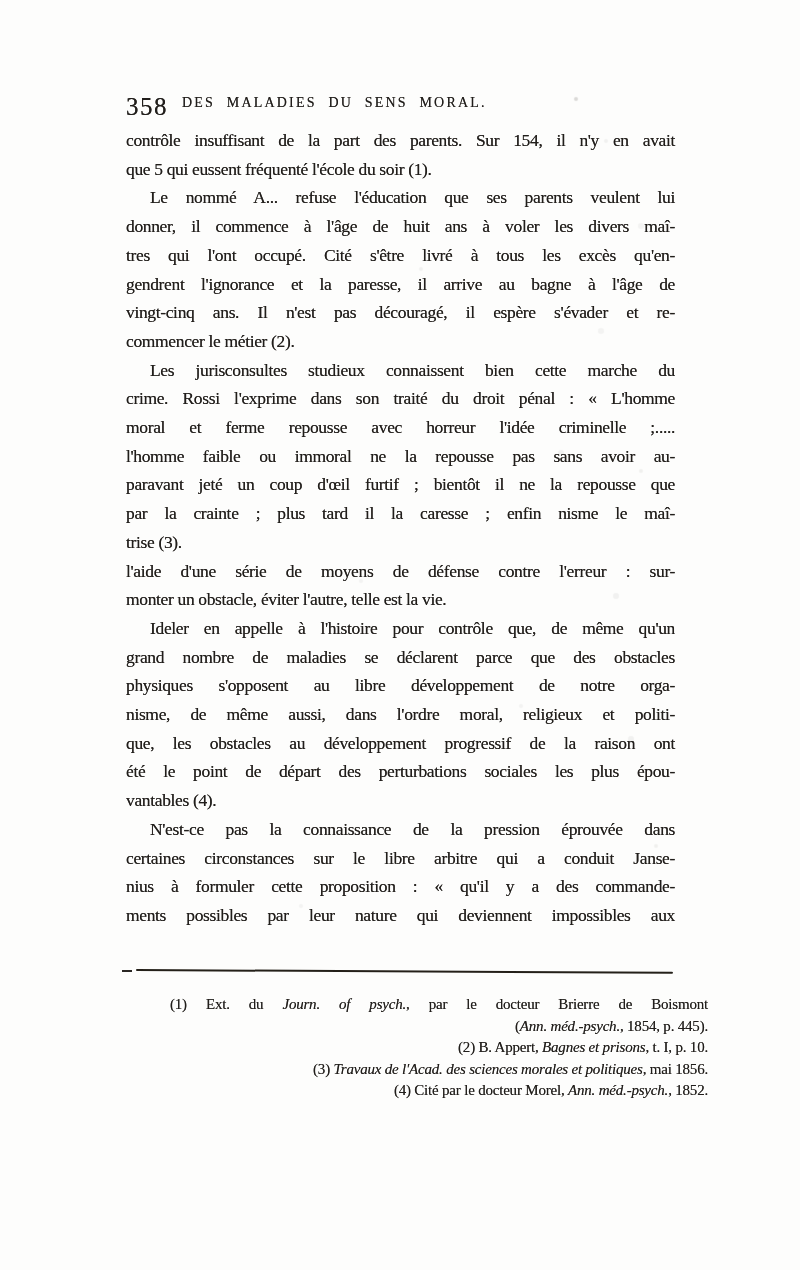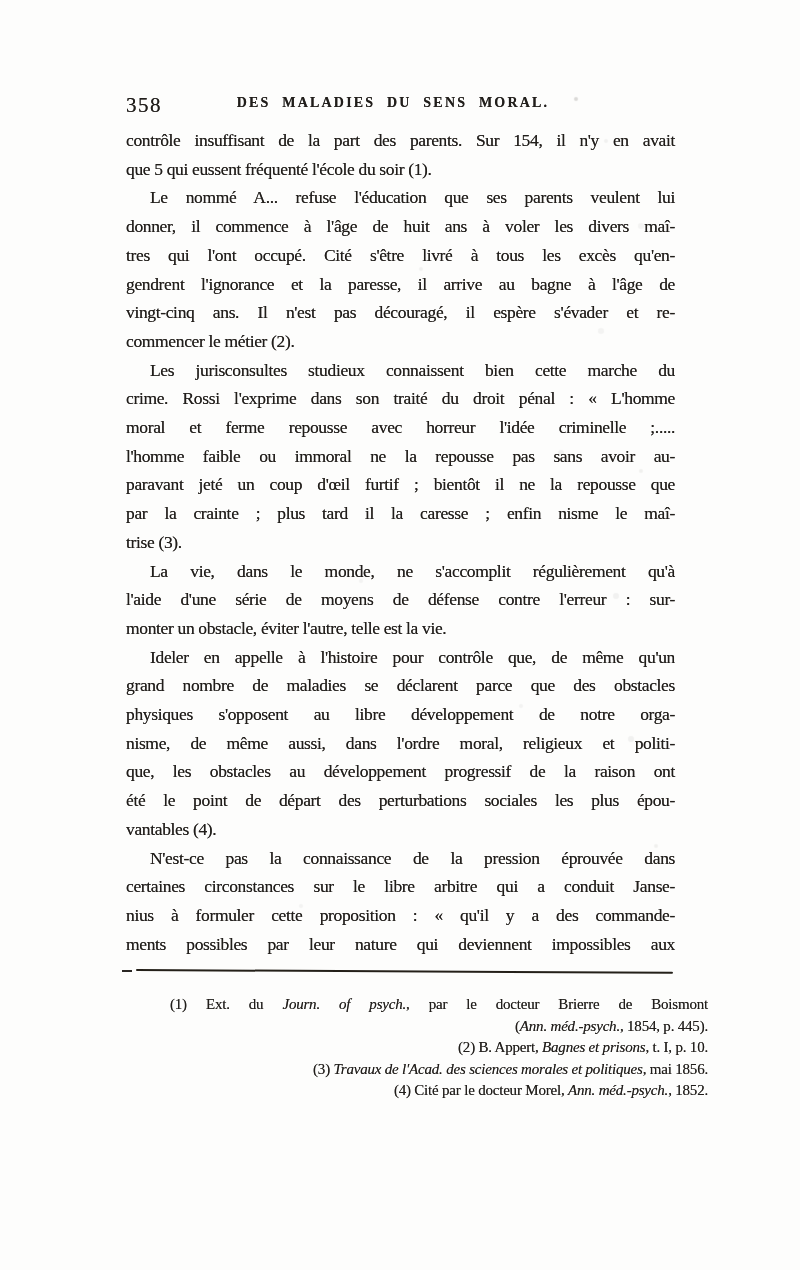--- a/index.html
+++ b/index.html
@@ -43,32 +43,32 @@
     position: absolute;
     top: 93px;
     left: 126px;
     width: 549px;
     height: 26px;
   }
   .page-number {
     position: absolute;
     left: 0;
     top: 0;
-    font-size: 21px;
+    font-size: 25px;
     letter-spacing: 1.5px;
     text-shadow: 0 0 0.6px rgba(33,30,27,0.8);
   }
   .running-title {
     position: absolute;
-    left: 70px;
+    left: 56px;
     right: 85px;
     top: 2px;
-    text-align: center;
+    text-align: left;
     font-size: 14px;
-    font-weight: bold;
+    font-weight: normal;
     letter-spacing: 2.2px;
     word-spacing: 6px;
     white-space: nowrap;
     text-shadow: 0 0 0.5px rgba(33,30,27,0.7);
   }
   .body-text {
     position: absolute;
     top: 126px;
     left: 126px;
     width: 549px;
@@ -148,21 +148,20 @@
       <div>
         <div class="bline just ind">Les jurisconsultes studieux connaissent bien cette marche du</div>
         <div class="bline just">crime. Rossi l'exprime dans son traité du droit pénal : « L'homme</div>
         <div class="bline just">moral et ferme repousse avec horreur l'idée criminelle ;.....</div>
         <div class="bline just">l'homme faible ou immoral ne la repousse pas sans avoir au-</div>
         <div class="bline just">paravant jeté un coup d'œil furtif ; bientôt il ne la repousse que</div>
         <div class="bline just">par la crainte ; plus tard il la caresse ; enfin nisme le maî-</div>
         <div class="bline">trise (3).</div>
       </div>
       <div>
-        <div class="bline just ind">La vie, dans le monde, ne s'accomplit régulièrement qu'à</div>
         <div class="bline just">l'aide d'une série de moyens de défense contre l'erreur : sur-</div>
         <div class="bline">monter un obstacle, éviter l'autre, telle est la vie.</div>
       </div>
       <div>
         <div class="bline just ind">Ideler en appelle à l'histoire pour contrôle que, de même qu'un</div>
         <div class="bline just">grand nombre de maladies se déclarent parce que des obstacles</div>
         <div class="bline just">physiques s'opposent au libre développement de notre orga-</div>
         <div class="bline just">nisme, de même aussi, dans l'ordre moral, religieux et politi-</div>
         <div class="bline just">que, les obstacles au développement progressif de la raison ont</div>
         <div class="bline just">été le point de départ des perturbations sociales les plus épou-</div>

